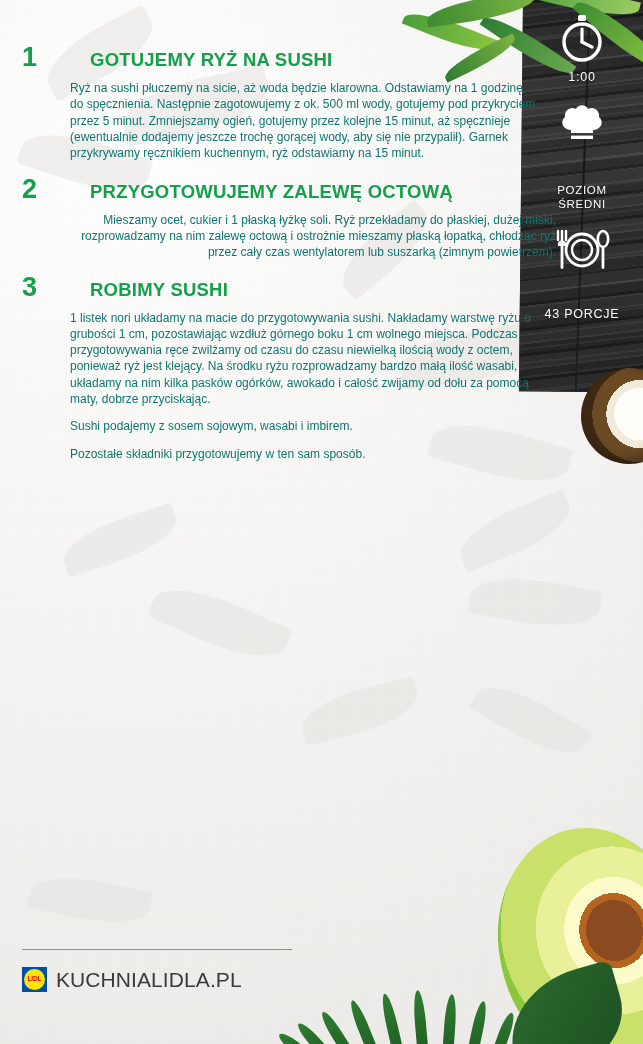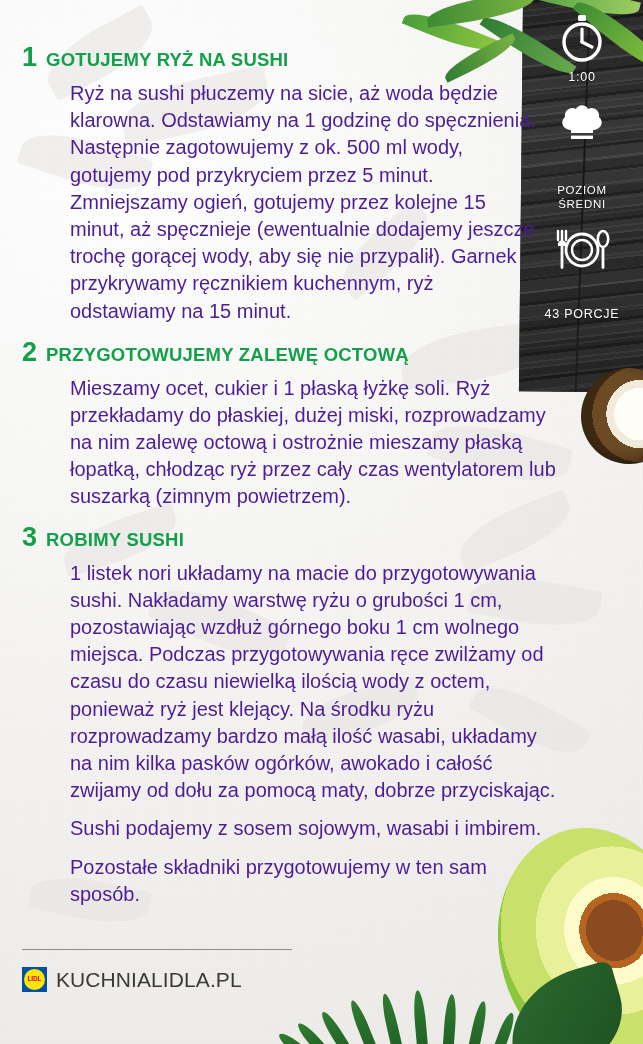--- a/index.html
+++ b/index.html
@@ -93,29 +93,30 @@
     margin-bottom:9px;
   }
   .step-num {
     font-size:27px; font-weight:bold; color:#14a04b;
     line-height:1;
   }
   .step-title {
     font-size:18.5px; font-weight:bold; color:#14a04b;
     letter-spacing:.012em;
     line-height:1;
+    margin-left:44px;
   }
   .step-body { padding-left:48px; }
   .para {
-    font-size:20px; line-height:1.36; color:#4c1d95;
+    font-size:12px; line-height:1.36; color:#0f766e;
     margin-bottom:11px;
     max-width:468px;
   }
   .para:last-child { margin-bottom:0; }
-  .step2 .step-body .para { max-width:486px; }
+  .step2 .step-body .para { max-width:486px;text-align:right; }
   .step3 .step-body .para { max-width:486px; }
   .step1 { margin-bottom:14px; }
   .step2 { margin-bottom:13px; }
 
   
   .footer {
     position:absolute; left:22px; bottom:52px; z-index:6;
     width:300px;
   }
   .footer-rule {

